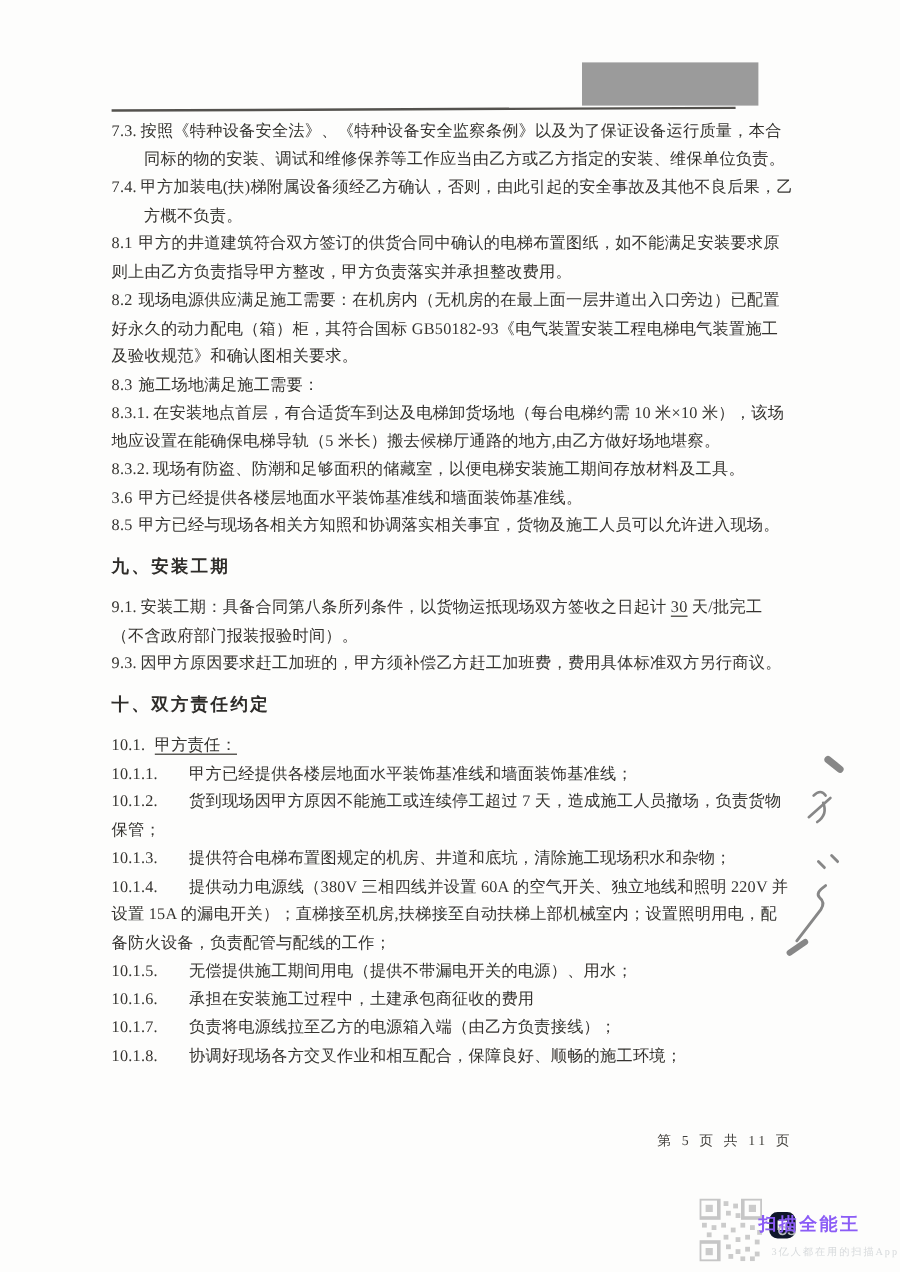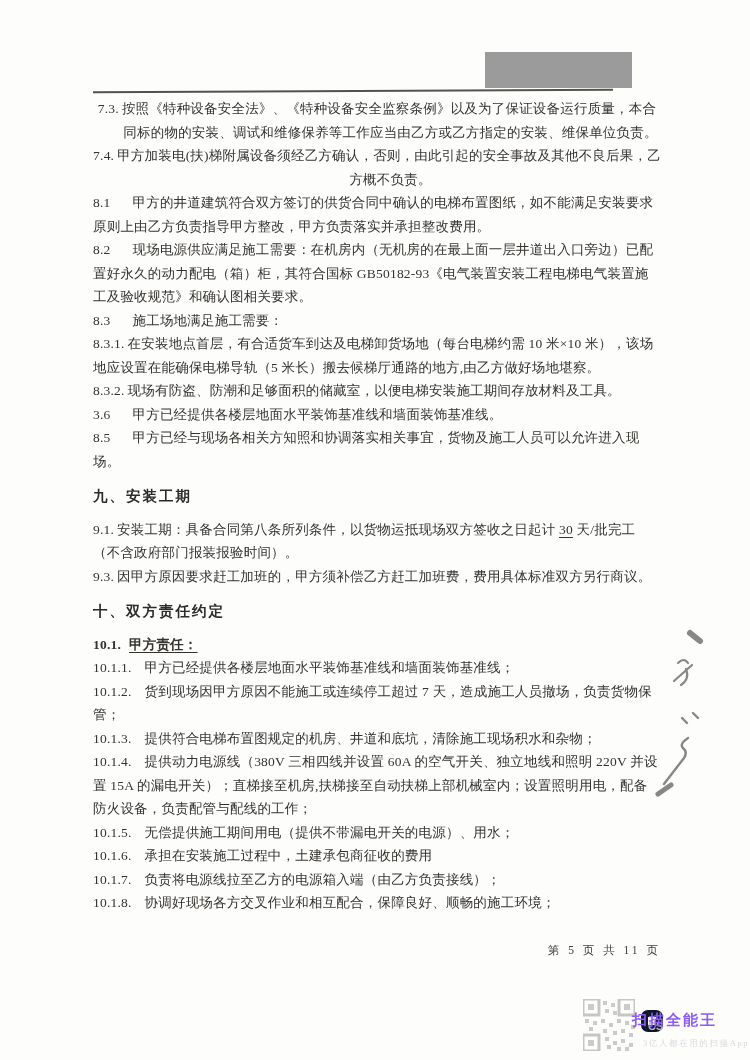--- a/index.html
+++ b/index.html
@@ -15,31 +15,31 @@
   }
   .toprule {
     position:absolute; left:93px; top:90px; width:520px; height:2px;
     background:#54524e; transform:rotate(-0.25deg);
   }
   .content {
     position:absolute; left:93px; top:97px; width:568px;
     font-size:13.5px; line-height:23.5px; letter-spacing:0.2px;
   }
   .content p { margin:0; }
-  p.hang { padding-left:27px; text-indent:-27px;text-align:center; }
-  .num   { margin-right:22px; white-space:nowrap; }
+  p.hang { padding-left:27px; text-indent:-27px; }
+  .num   { margin-right:5px; white-space:nowrap; }
   .num-n { margin-right:3px; white-space:nowrap; }
-  .num-w { margin-right:13px; white-space:nowrap; }
+  .num-w { margin-right:26px; white-space:nowrap; }
   .heading {
     font-weight:bold; font-size:14.5px; letter-spacing:2px;
     margin:12px 0 9px 0 !important; color:#2e2c29;
   }
   .subnum { margin-right:8px; }
   .ul { text-decoration:underline; text-underline-offset:3px; }
-  .subhead { font-weight:bold; }
+  .subhead { font-weight:normal; }
   .footer {
     position:absolute; left:93px; top:943px; width:568px;
     text-align:right; font-size:11.5px; letter-spacing:3px; color:#413f3b;
   }
   
   .hand { position:absolute; }
   .hand svg path { stroke:#878787; fill:none; }
   .hand1 { left:666px; top:628px; }
   .hand2 { left:654px; top:710px; }
   

